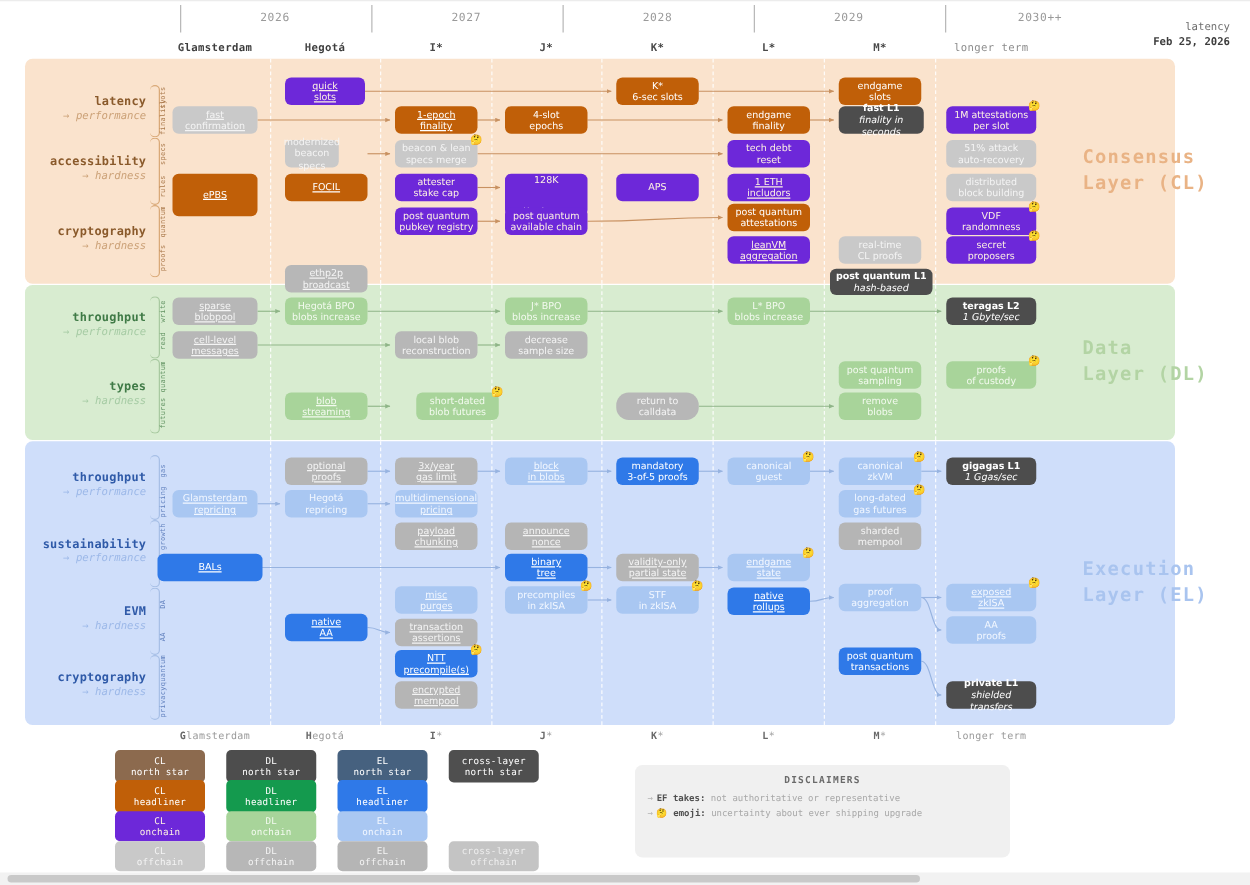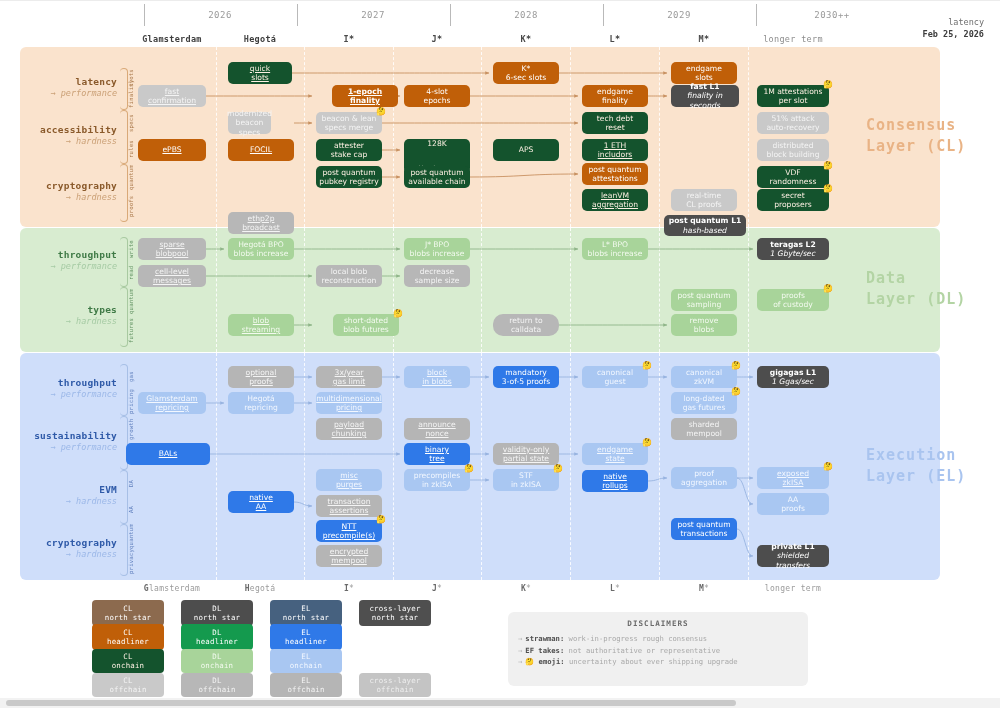--- a/index.html
+++ b/index.html
@@ -56,21 +56,21 @@
         font-family:"DejaVu Sans","Liberation Sans",sans-serif;
         font-size:7.6px;line-height:9.2px;text-align:center;padding:2px 3px;z-index:5;}
   .node .l2{display:block;}
   .node.u .l1,.node.u .l2{text-decoration:underline;}
   .node.bold{font-weight:bold;}
   .node .sub2{font-style:italic;font-weight:normal;}
 
   
   .n-cl-north{background:#8c6a4e;color:#ffffff;}
   .n-cl-head{background:#c05f08;color:#ffffff;}
-  .n-cl-on{background:#14532d;color:#fdf0e3;}
+  .n-cl-on{background:#6d28d9;color:#fdf0e3;}
   .n-cl-off{background:#c9c9c9;color:#f4f4f4;}
   .n-dl-north{background:#4d4d4d;color:#ffffff;}
   .n-dl-head{background:#149a4e;color:#ffffff;}
   .n-dl-on{background:#a8d49a;color:#f3faef;}
   .n-dl-off{background:#b7b7b7;color:#f4f4f4;}
   .n-el-north{background:#46617f;color:#ffffff;}
   .n-el-head{background:#2f79e8;color:#ffffff;}
   .n-el-on{background:#a9c7f2;color:#f2f7ff;}
   .n-el-off{background:#b5b5b5;color:#f4f4f4;}
   .n-x-north{background:#4f4f4f;color:#ffffff;}
@@ -278,21 +278,21 @@
     </div>
   <div id="nodes-host">
       <div class="node n-cl-on u" style="left: 228px; top: 62px; width: 64px; height: 22px;">
         <span class="l1">quick</span>
         <span class="l2">slots</span>
       </div>
       <div class="node n-cl-off u" style="left: 138px; top: 85px; width: 68px; height: 22px;">
         <span class="l1">fast</span>
         <span class="l2">confirmation</span>
       </div>
-      <div class="node n-cl-head u" style="left: 332px; top: 85px; width: 66px; height: 22px; font-weight: bold;">
+      <div class="node n-cl-head u" style="left: 316px; top: 85px; width: 66px; height: 22px;">
         <span class="l1">1-epoch</span>
         <span class="l2">finality</span>
       </div>
       <div class="node n-cl-head" style="left: 404px; top: 85px; width: 66px; height: 22px;">
         <span class="l1">4-slot</span>
         <span class="l2">epochs</span>
       </div>
       <div class="node n-cl-head" style="left: 493px; top: 62px; width: 66px; height: 22px;">
         <span class="l1">K*</span>
         <span class="l2">6-sec slots</span>
@@ -315,21 +315,21 @@
       </div>
       <div class="node n-cl-off" style="left: 316px; top: 112px; width: 66px; height: 22px;">
         <span class="l1">beacon &amp; lean</span>
         <span class="l2">specs merge</span>
         <span class="emoji">🤔</span>
       </div>
       <div class="node n-cl-on" style="left: 582px; top: 112px; width: 66px; height: 22px;">
         <span class="l1">tech debt</span>
         <span class="l2">reset</span>
       </div>
-      <div class="node n-cl-head u" style="left: 138px; top: 139px; width: 68px; height: 22px;">
+      <div class="node n-cl-head u" style="left: 138px; top: 139px; width: 68px; height: 34px;">
         <span class="l1">ePBS</span>
       </div>
       <div class="node n-cl-head u" style="left: 228px; top: 139px; width: 66px; height: 22px;">
         <span class="l1">FOCIL</span>
       </div>
       <div class="node n-cl-on" style="left: 316px; top: 139px; width: 66px; height: 22px;">
         <span class="l1">attester</span>
         <span class="l2">stake cap</span>
       </div>
       <div class="node n-cl-on" style="left: 404px; top: 139px; width: 66px; height: 34px; gap: 16px;">
@@ -654,21 +654,20 @@
     </div>
 
   <div class="updated">
     <div>latency</div>
     <div class="u2">Feb 25, 2026</div>
   </div>
 
   <div class="disc">
     <div class="disc-h">DISCLAIMERS</div>
     <div id="disc-rows">
-        <div class="disc-row"><span class="ar">→</span><b>strawman: </b><span>work-in-progress rough consensus</span></div>
         <div class="disc-row"><span class="ar">→</span><b>EF takes: </b><span>not authoritative or representative</span></div>
         <div class="disc-row"><span class="ar">→</span><span>🤔 </span><b>emoji: </b><span>uncertainty about ever shipping upgrade</span></div>
       </div>
   </div>
 
   <div class="scroll">
       <i></i>
     </div>
 </div>
 

